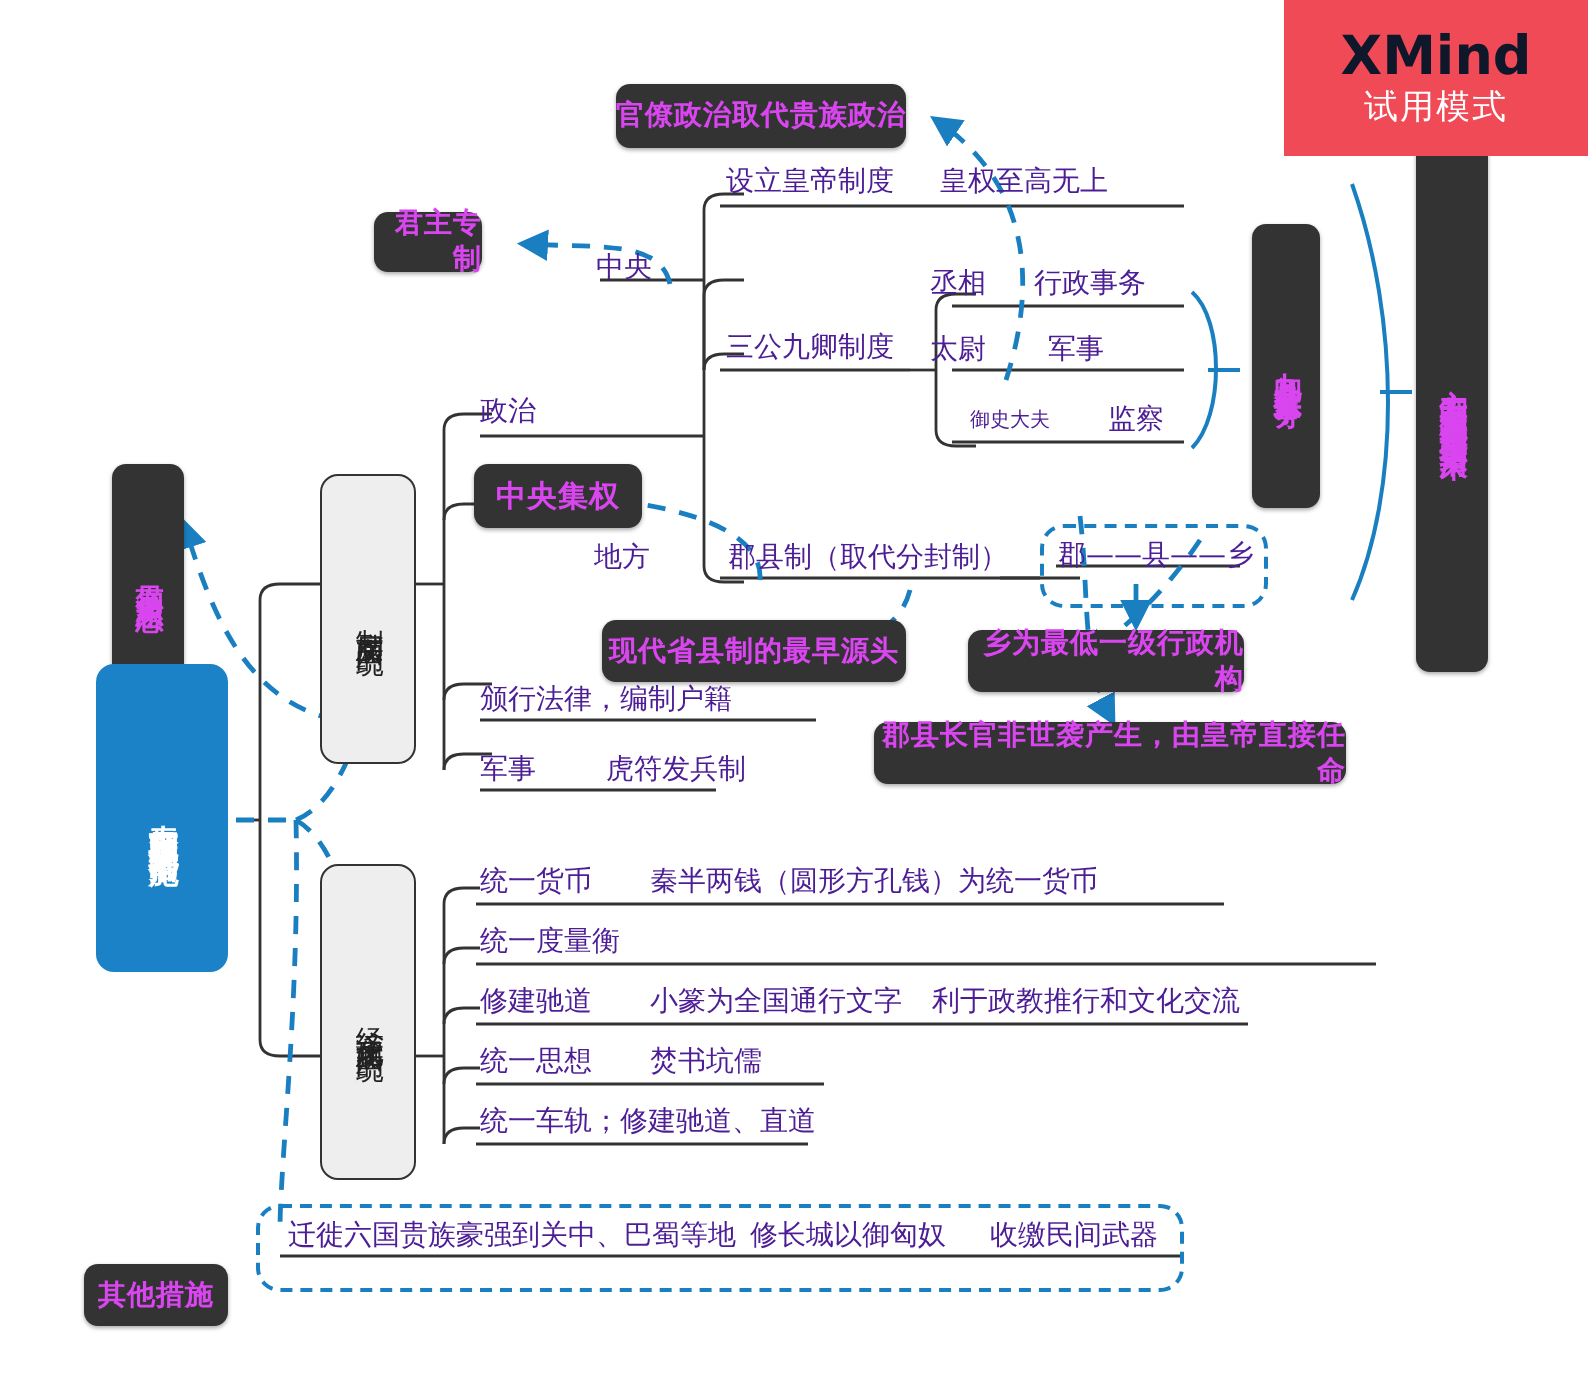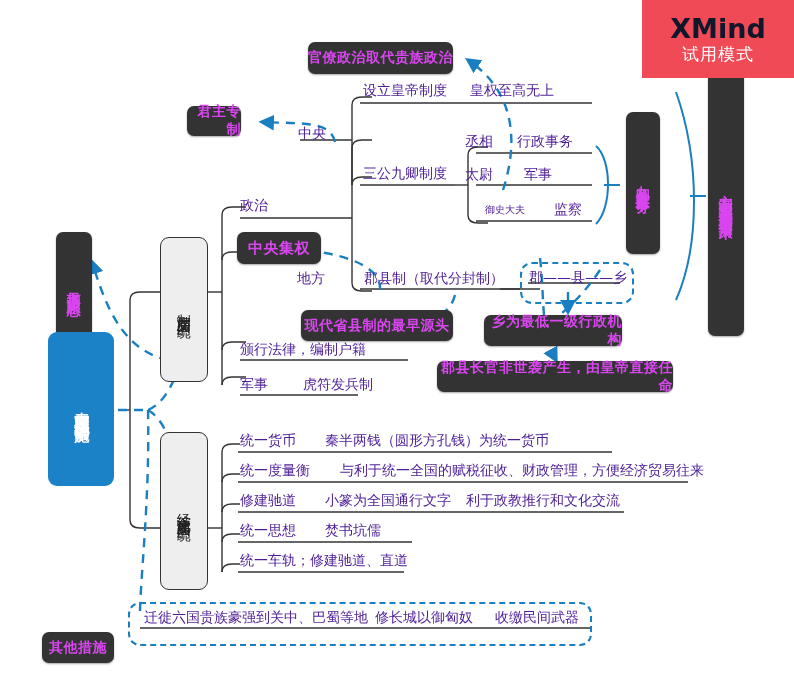--- a/index.html
+++ b/index.html
@@ -285,23 +285,20 @@
   <div class="node plain" style="left:240px;top:431px;height:20px;font-size:14px;justify-content:flex-start;">
     <span>统一货币</span>
   </div>
   <div class="node plain" style="left:325px;top:431px;height:20px;font-size:14px;justify-content:flex-start;">
     <span>秦半两钱（圆形方孔钱）为统一货币</span>
   </div>
 
   <div class="node plain" style="left:240px;top:461px;height:20px;font-size:14px;justify-content:flex-start;">
     <span>统一度量衡</span>
   </div>
-  <div class="node plain" style="left:340px;top:461px;height:20px;font-size:14px;justify-content:flex-start;">
-    <span>与利于统一全国的赋税征收、财政管理，方便经济贸易往来</span>
-  </div>
 
   <div class="node plain" style="left:240px;top:491px;height:20px;font-size:14px;justify-content:flex-start;">
     <span>修建驰道</span>
   </div>
   <div class="node plain" style="left:325px;top:491px;height:20px;font-size:14px;justify-content:flex-start;">
     <span>小篆为全国通行文字</span>
   </div>
   <div class="node plain" style="left:466px;top:491px;height:20px;font-size:14px;justify-content:flex-start;">
     <span>利于政教推行和文化交流</span>
   </div>

